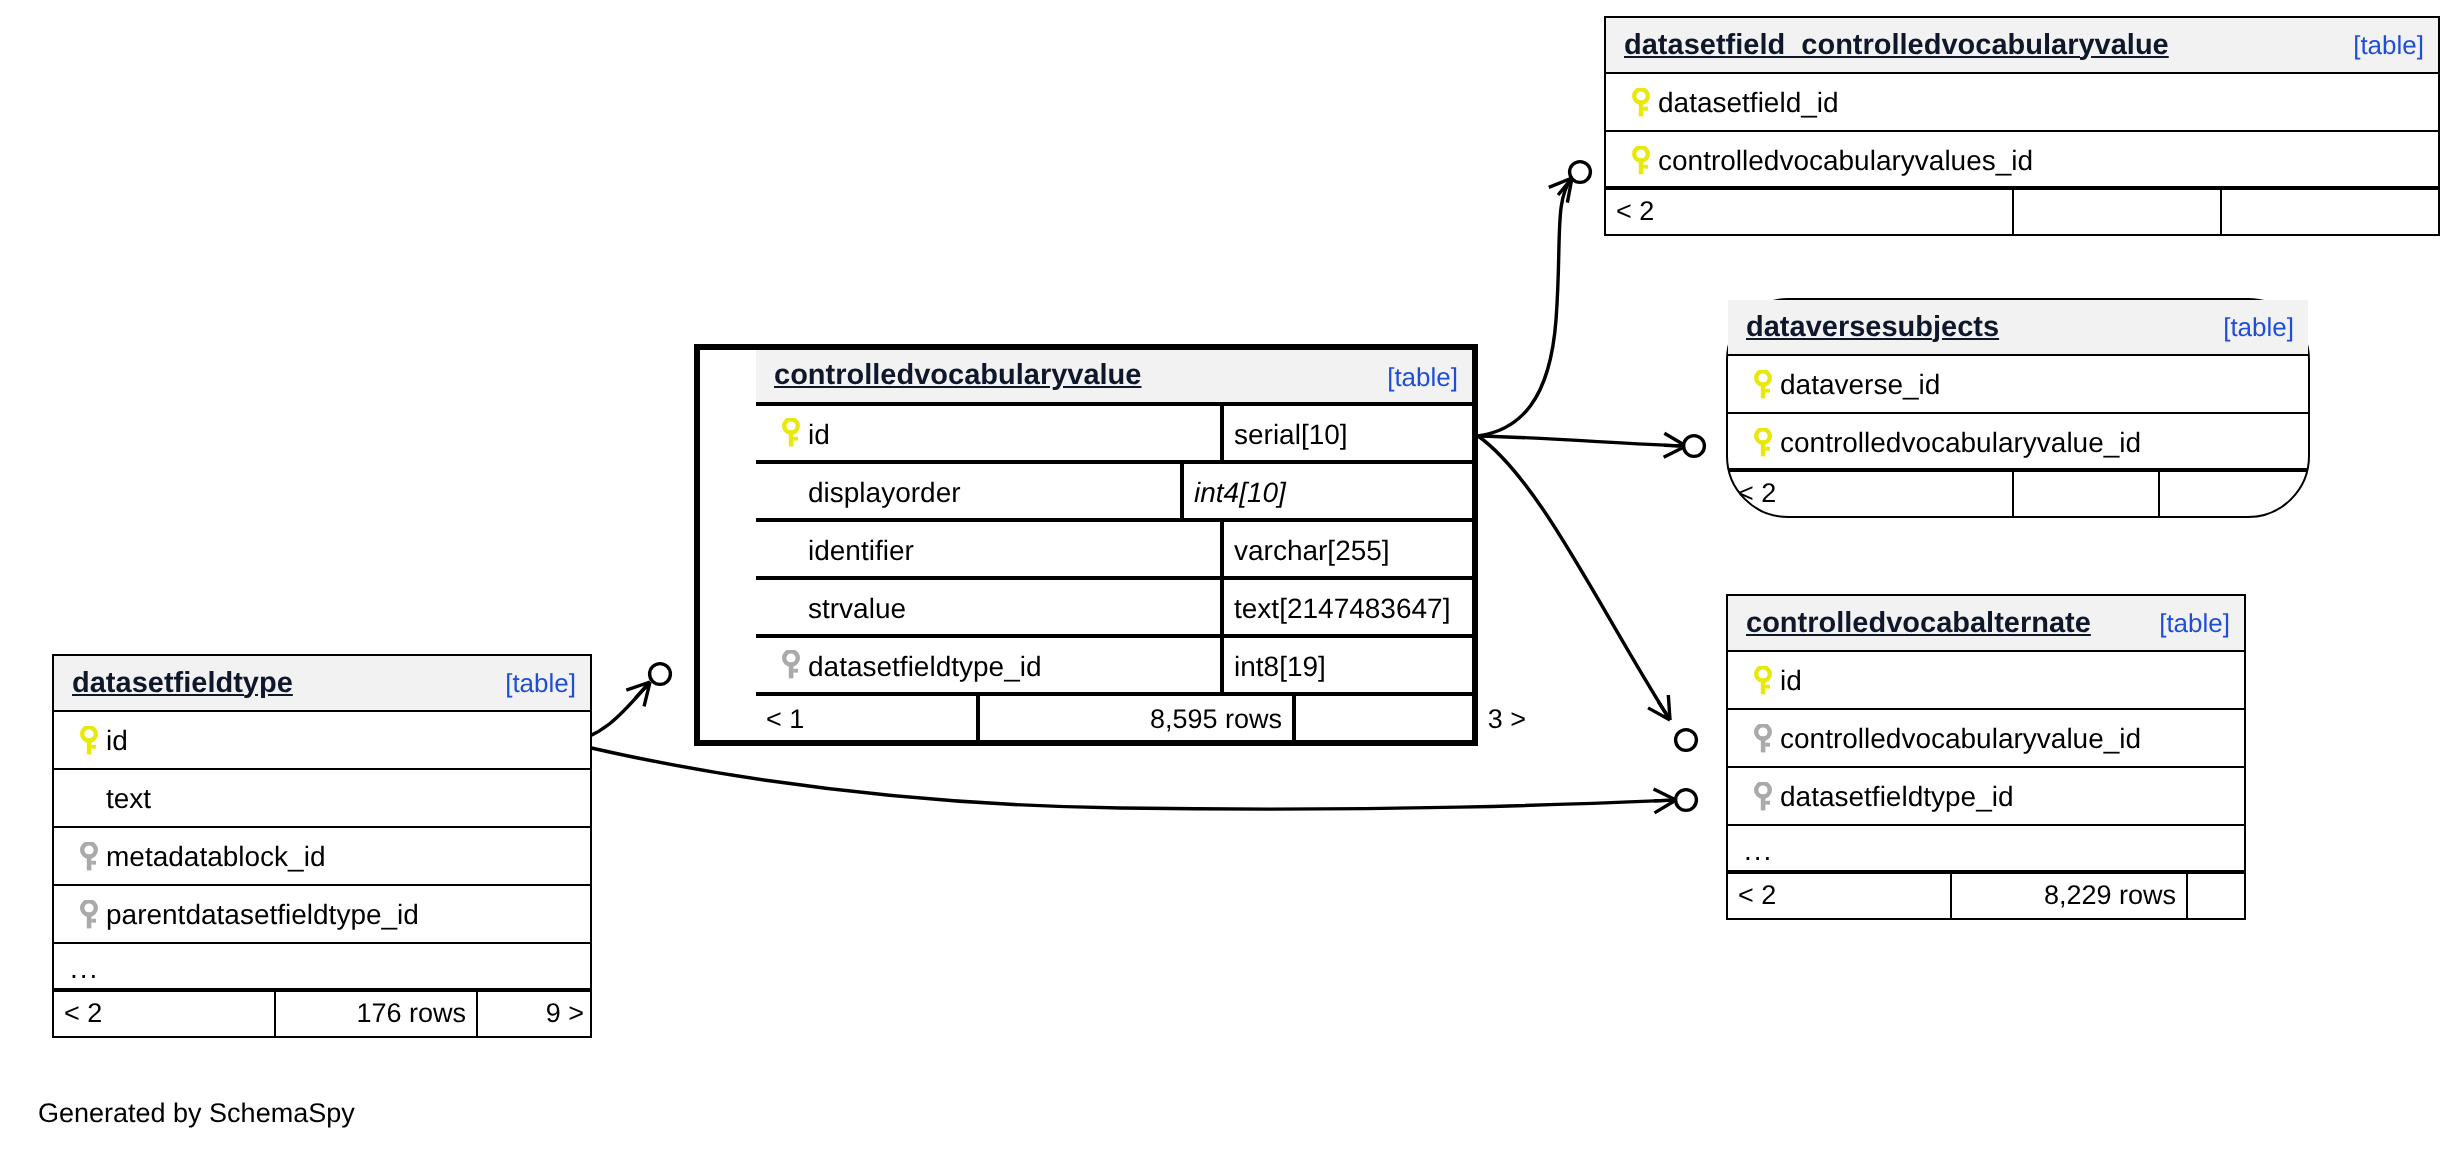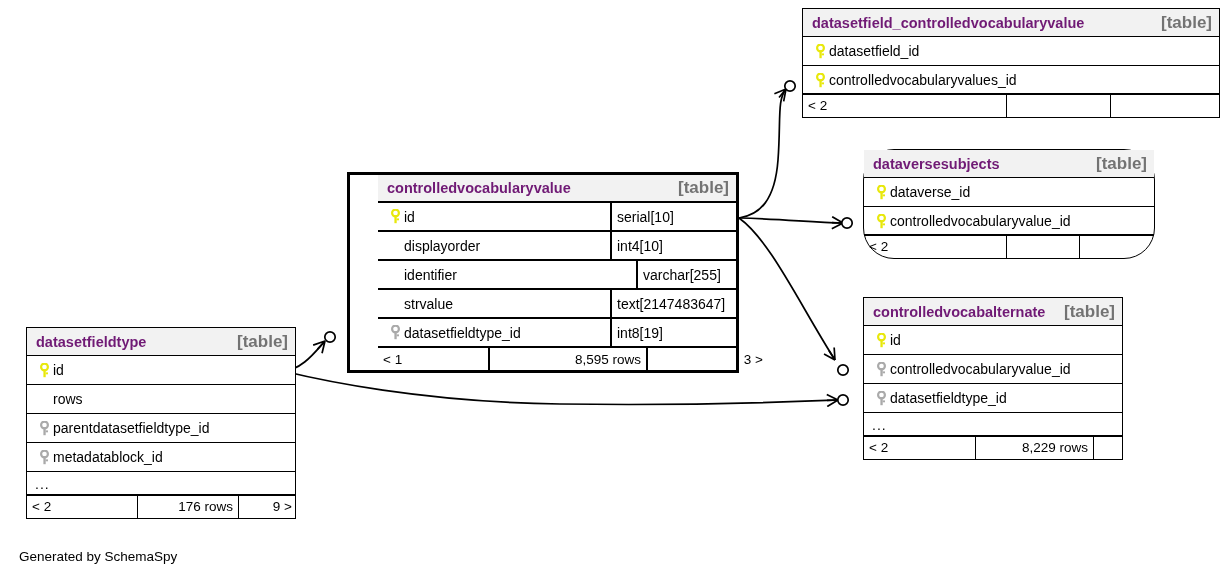--- a/index.html
+++ b/index.html
@@ -50,28 +50,28 @@
     align-items: center;
     justify-content: space-between;
     padding: 0 7px 0 9px;
     box-sizing: border-box;
     height: 28px;
   }
   .focus .tbl-header { border-bottom-width: 2px; }
   .tbl-name {
     font-weight: bold;
     font-size: 14.5px;
-    color: #701a75;
-    white-space: nowrap;
+    color: #0f172a;
+    white-space: nowrap;
+    text-decoration: underline;
   }
   .tbl-tag {
-    font-size: 17px;
-    color: #737373;
-    white-space: nowrap;
-    font-weight: bold;
+    font-size: 13px;
+    color: #1d4ed8;
+    white-space: nowrap;
   }
 
   .tbl-row {
     display: flex;
     align-items: stretch;
     border-bottom: 1.6px solid #000000;
     box-sizing: border-box;
     height: 29px;
   }
   .focus .tbl-row { border-bottom-width: 2px; }
@@ -326,28 +326,28 @@
             </span>
             <span>id</span>
           </div>
           <div class="cell-type" style="width: 126px;">serial[10]</div>
         </div>
         <div class="tbl-row">
           <div class="cell-name">
             <span class="keyslot"></span>
             <span>displayorder</span>
           </div>
-          <div class="cell-type" style="width: 126px;">int4[10]</div>
+          <div class="cell-type" style="width: 146px; font-style: italic;">int4[10]</div>
         </div>
         <div class="tbl-row">
           <div class="cell-name">
             <span class="keyslot"></span>
             <span>identifier</span>
           </div>
-          <div class="cell-type" style="width: 100px;">varchar[255]</div>
+          <div class="cell-type" style="width: 126px;">varchar[255]</div>
         </div>
         <div class="tbl-row">
           <div class="cell-name">
             <span class="keyslot"></span>
             <span>strvalue</span>
           </div>
           <div class="cell-type" style="width: 126px;">text[2147483647]</div>
         </div>
         <div class="tbl-row">
           <div class="cell-name">
@@ -381,45 +381,45 @@
                 <rect x="4.4" y="6.2" width="2.3" height="8" fill="#e8e80c"></rect>
                 <rect x="6.6" y="9.4" width="2.4" height="1.9" fill="#e8e80c"></rect>
               </svg>
             </span>
             <span>id</span>
           </div>
         </div>
         <div class="tbl-row">
           <div class="cell-name">
             <span class="keyslot"></span>
-            <span>rows</span>
+            <span>text</span>
           </div>
         </div>
         <div class="tbl-row">
           <div class="cell-name">
             <span class="keyslot">
               <svg width="11" height="15" viewBox="0 0 11 15">
                 <circle cx="5.5" cy="4" r="3.4" fill="none" stroke="#aaaaaa" stroke-width="2.2"></circle>
                 <rect x="4.4" y="6.2" width="2.3" height="8" fill="#aaaaaa"></rect>
                 <rect x="6.6" y="9.4" width="2.4" height="1.9" fill="#aaaaaa"></rect>
               </svg>
             </span>
-            <span>parentdatasetfieldtype_id</span>
+            <span>metadatablock_id</span>
           </div>
         </div>
         <div class="tbl-row">
           <div class="cell-name">
             <span class="keyslot">
               <svg width="11" height="15" viewBox="0 0 11 15">
                 <circle cx="5.5" cy="4" r="3.4" fill="none" stroke="#aaaaaa" stroke-width="2.2"></circle>
                 <rect x="4.4" y="6.2" width="2.3" height="8" fill="#aaaaaa"></rect>
                 <rect x="6.6" y="9.4" width="2.4" height="1.9" fill="#aaaaaa"></rect>
               </svg>
             </span>
-            <span>metadatablock_id</span>
+            <span>parentdatasetfieldtype_id</span>
           </div>
         </div>
         <div class="ellipsis-row">...</div>
         <div class="foot-row">
           <div class="foot-cell left" style="flex: 0 0 110px;">&lt; 2</div>
           <div class="foot-cell mid" style="flex: 0 0 101px;">176 rows</div>
           <div class="foot-cell right" style="flex: 0 0 59px;">9 &gt;</div>
         </div>
       </div>
     </div>

